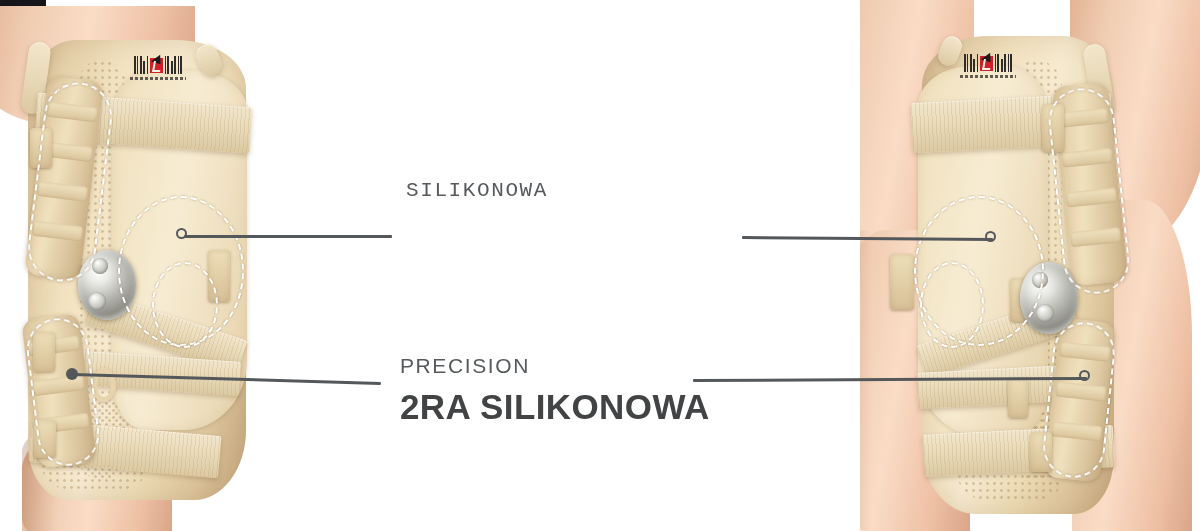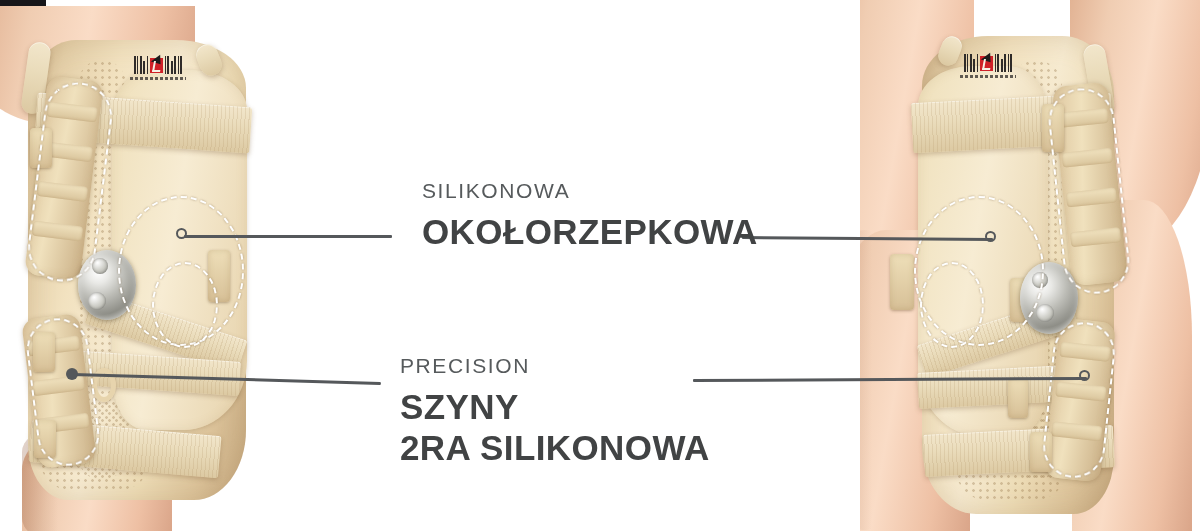--- a/index.html
+++ b/index.html
@@ -402,24 +402,22 @@
       <div class="leader" style="left: 184px; top: 234.5px; width: 208px; transform: rotate(0deg); background: rgb(85, 88, 91);"></div>
       <div class="dot-hollow" style="left: 176px; top: 228px;"></div>
       <div class="leader" style="left: 742px; top: 235.5px; width: 251.008px; transform: rotate(0.45653deg); background: rgb(85, 88, 91);"></div>
       <div class="dot-hollow" style="left: 985px; top: 231px;"></div>
       <div class="leader" style="left: 72px; top: 372.5px; width: 309.131px; transform: rotate(1.66834deg); background: rgb(85, 88, 91);"></div>
       <div class="dot-solid" style="left: 66px; top: 368px;"></div>
       <div class="leader" style="left: 693px; top: 378.5px; width: 394.005px; transform: rotate(-0.290839deg); background: rgb(85, 88, 91);"></div>
       <div class="dot-hollow" style="left: 1079px; top: 370px;"></div>
     </div>
 
-  <div class="callout" style="left:422px; top:180px;">
+  <div class="callout" style="left:406px; top:180px;font-family:Liberation Mono, monospace;">
     <p class="kicker">SILIKONOWA</p>
-    <p class="headline">OKOŁORZEPKOWA</p>
   </div>
 
   <div class="callout" style="left:400px; top:355px;">
     <p class="kicker">PRECISION</p>
-    <p class="headline">SZYNY</p>
     <p class="headline">2RA SILIKONOWA</p>
   </div>
 
 </div>
 
 </body></html>

